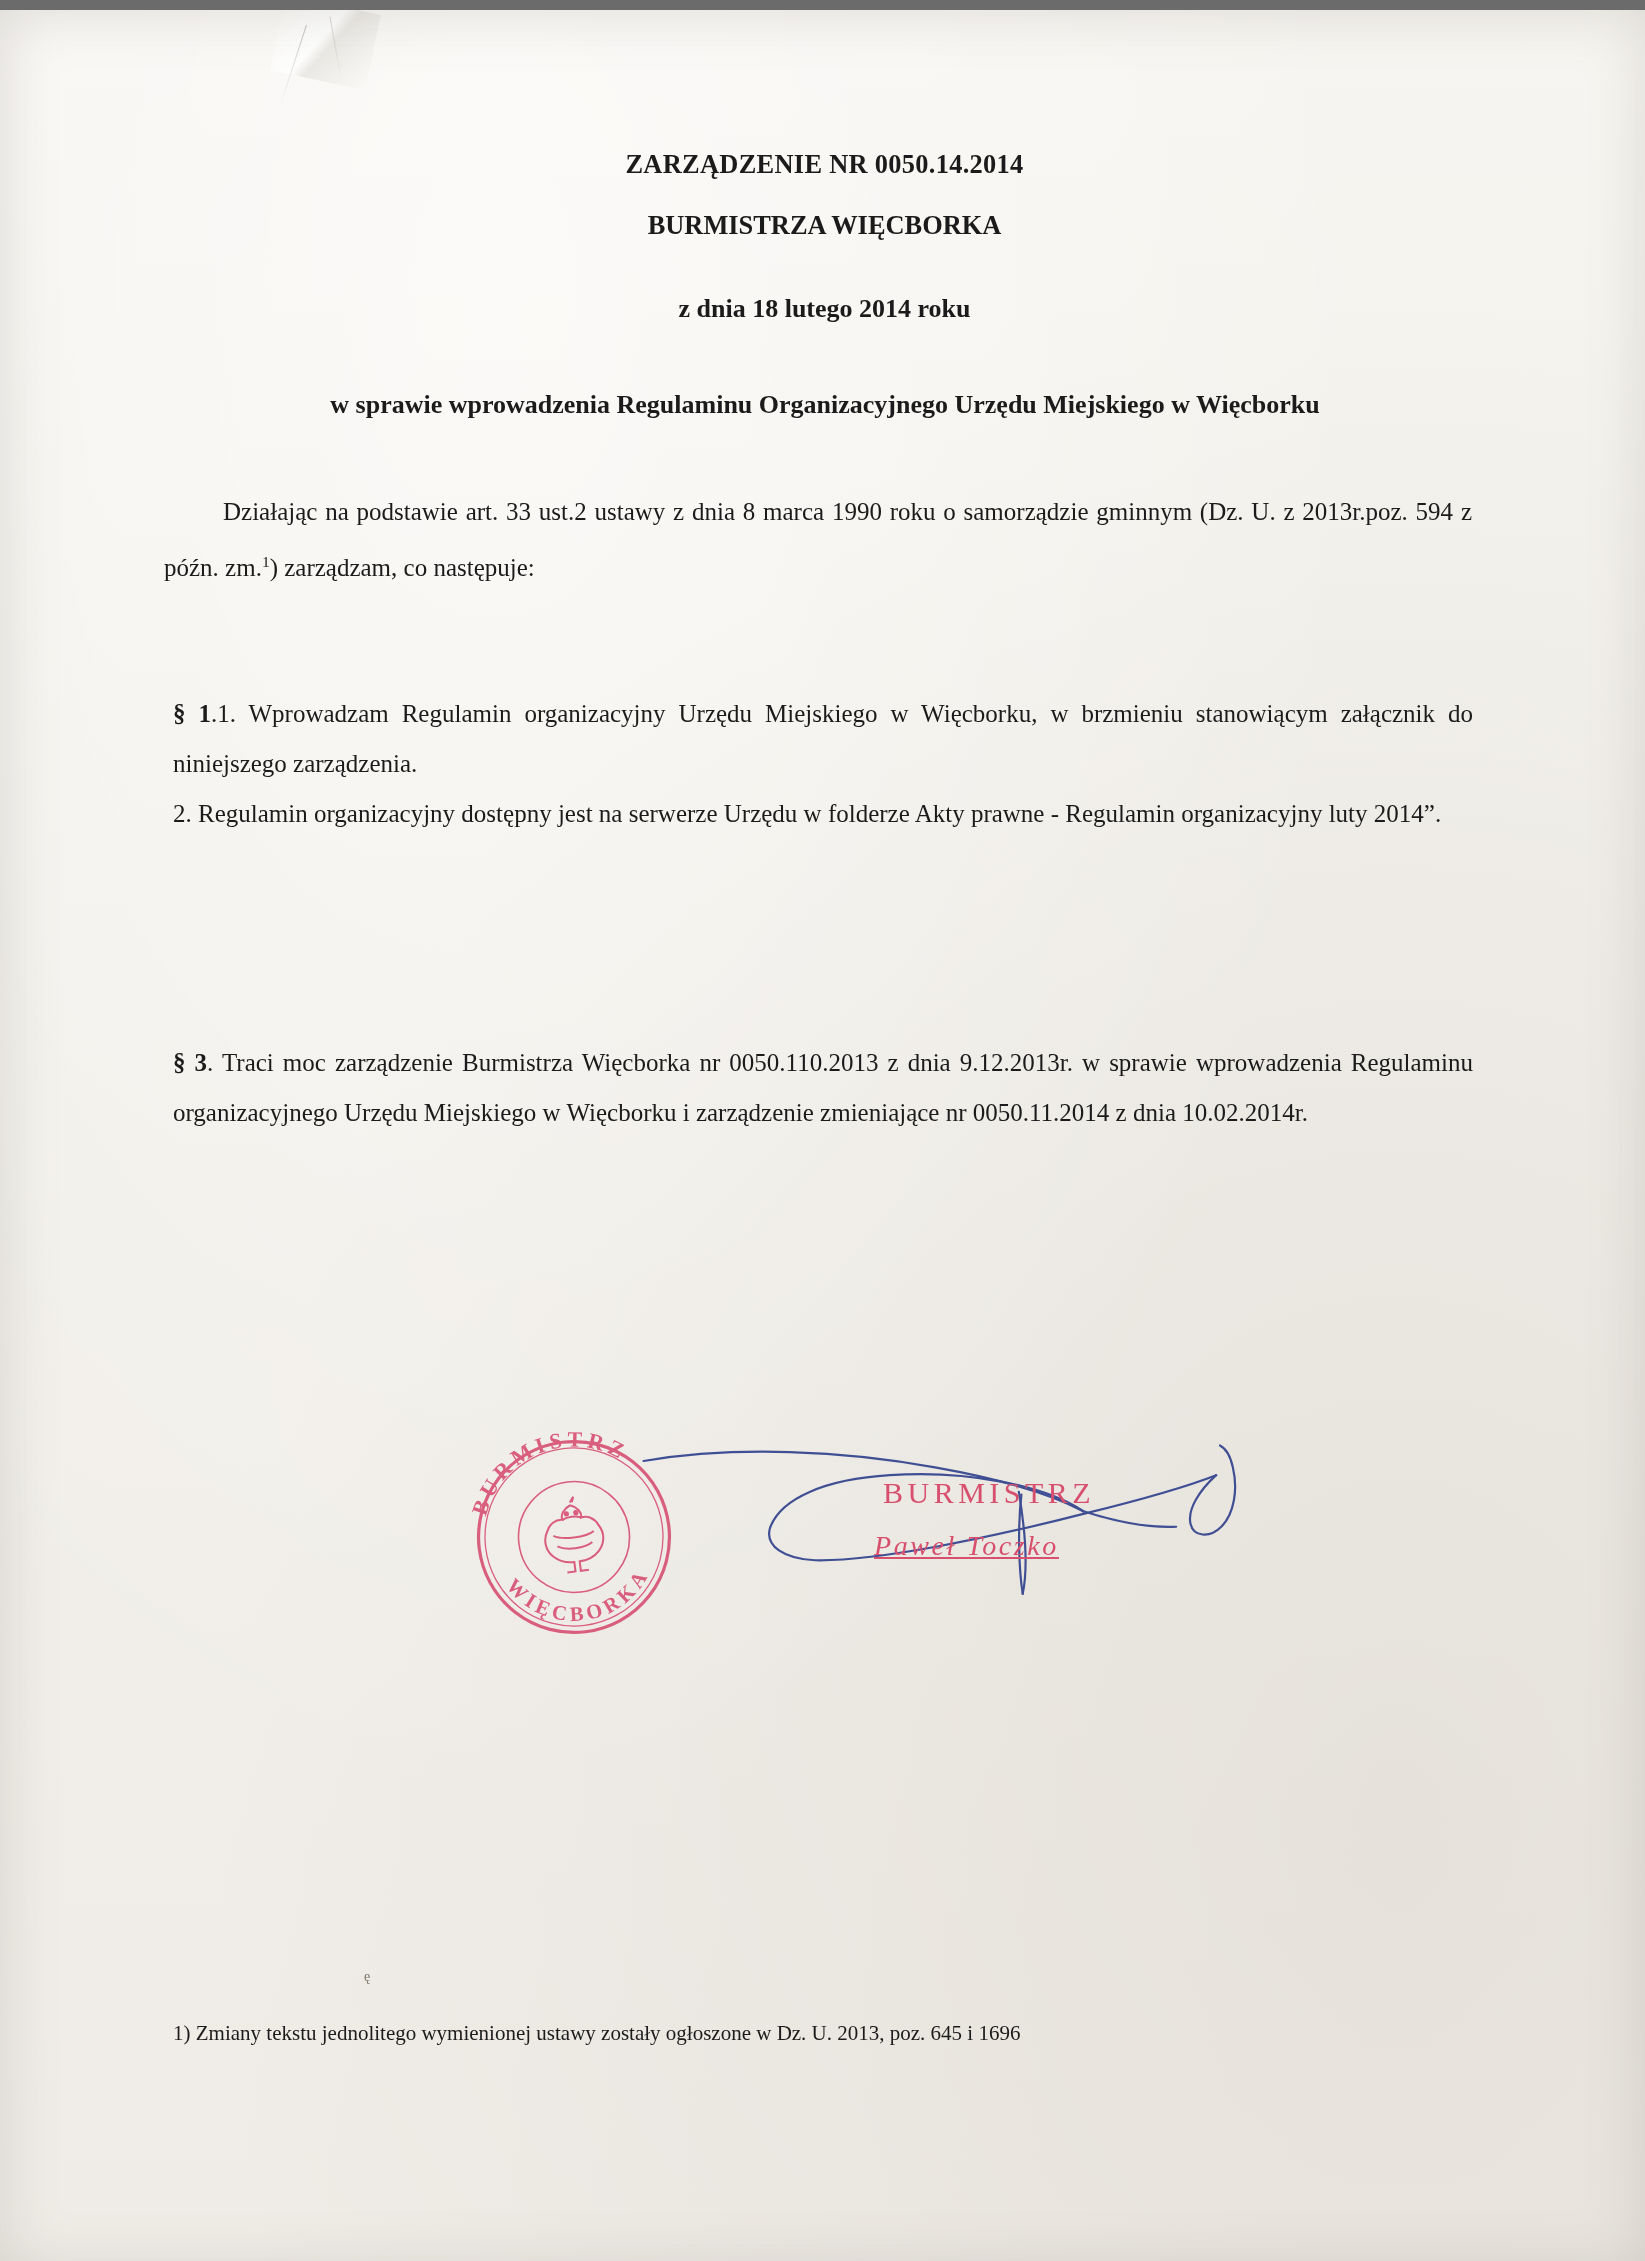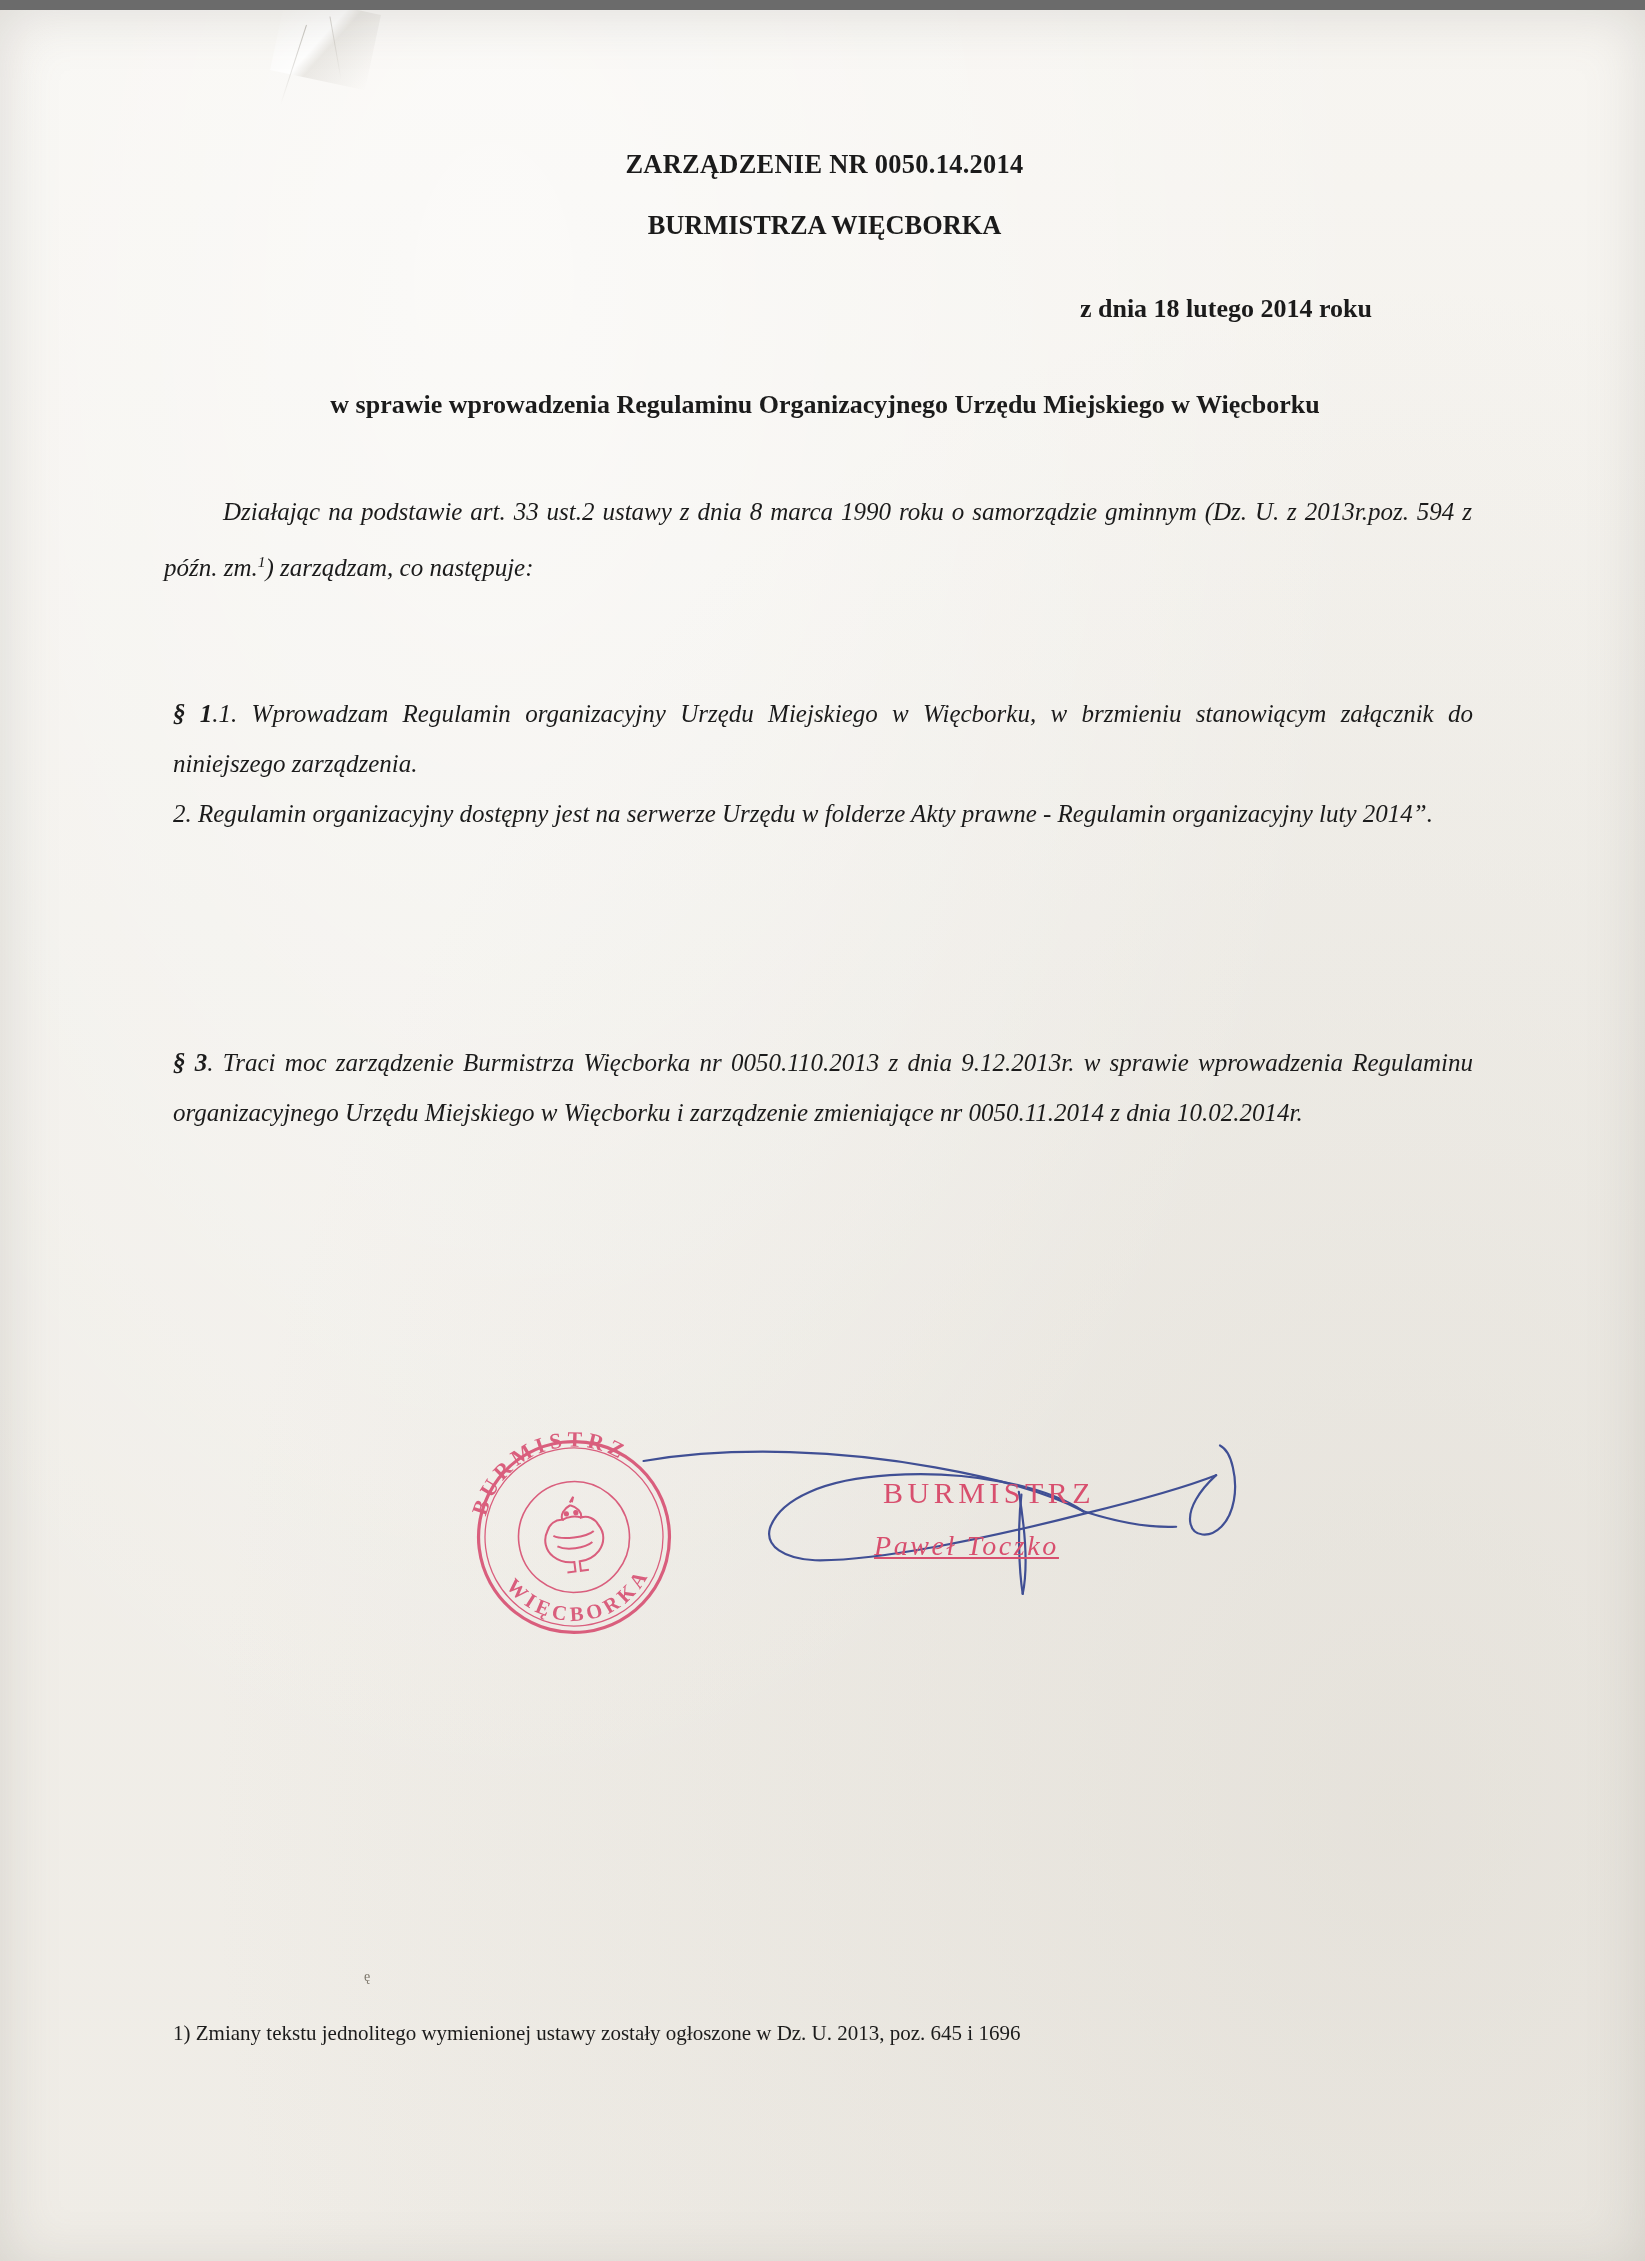--- a/index.html
+++ b/index.html
@@ -62,21 +62,21 @@
   .content {
     position: absolute;
     left: 0; top: 0;
     width: 1646px;
     height: 2261px;
   }
 
   .doc-block { position: absolute; }
 
   .center { text-align: center; }
-  .just { text-align: justify; font-style: italic; }
+  .just { text-align: justify; }
 
   .t-head1 {
     font-size: 26.4px;
     font-weight: bold;
     letter-spacing: 0.3px;
   }
   .t-head2 {
     font-size: 26.4px;
     font-weight: bold;
   }
@@ -153,21 +153,21 @@
   <div class="fold-a"></div>
   <div class="fold-b"></div>
   <div class="fold-c"></div>
 
   <div class="content">
 
     <div class="doc-block center t-head1" style="left:277px; top:139px; width:1095px;">ZARZĄDZENIE NR 0050.14.2014</div>
 
     <div class="doc-block center t-head2" style="left:277px; top:200px; width:1095px;">BURMISTRZA WIĘCBORKA</div>
 
-    <div class="doc-block center t-date" style="left:277px; top:284px; width:1095px;text-align:right;">z dnia  18 lutego  2014 roku</div>
+    <div class="doc-block center t-date" style="left:277px; top:284px; width:1095px;">z dnia  18 lutego  2014 roku</div>
 
     <div class="doc-block center t-subject" style="left:116px; top:380px; width:1418px;">w sprawie wprowadzenia Regulaminu Organizacyjnego Urzędu Miejskiego  w Więcborku</div>
 
     <div class="doc-block just t-body" style="left:164px; top:477px; width:1308px;">
       <span class="indent"></span><span>Działając na podstawie art. 33 ust.2  ustawy z dnia 8 marca 1990 roku o samorządzie gminnym (Dz. U. z 2013r.poz. 594 z późn. zm.</span><sup>1</sup><span>) zarządzam, co następuje:</span>
     </div>
 
     <div class="doc-block just t-body" style="left:173px; top:679px; width:1300px;">
       <b class="sec">§  1</b><span>.1. Wprowadzam Regulamin organizacyjny Urzędu Miejskiego w Więcborku, w brzmieniu stanowiącym załącznik do niniejszego zarządzenia.</span>
     </div>

